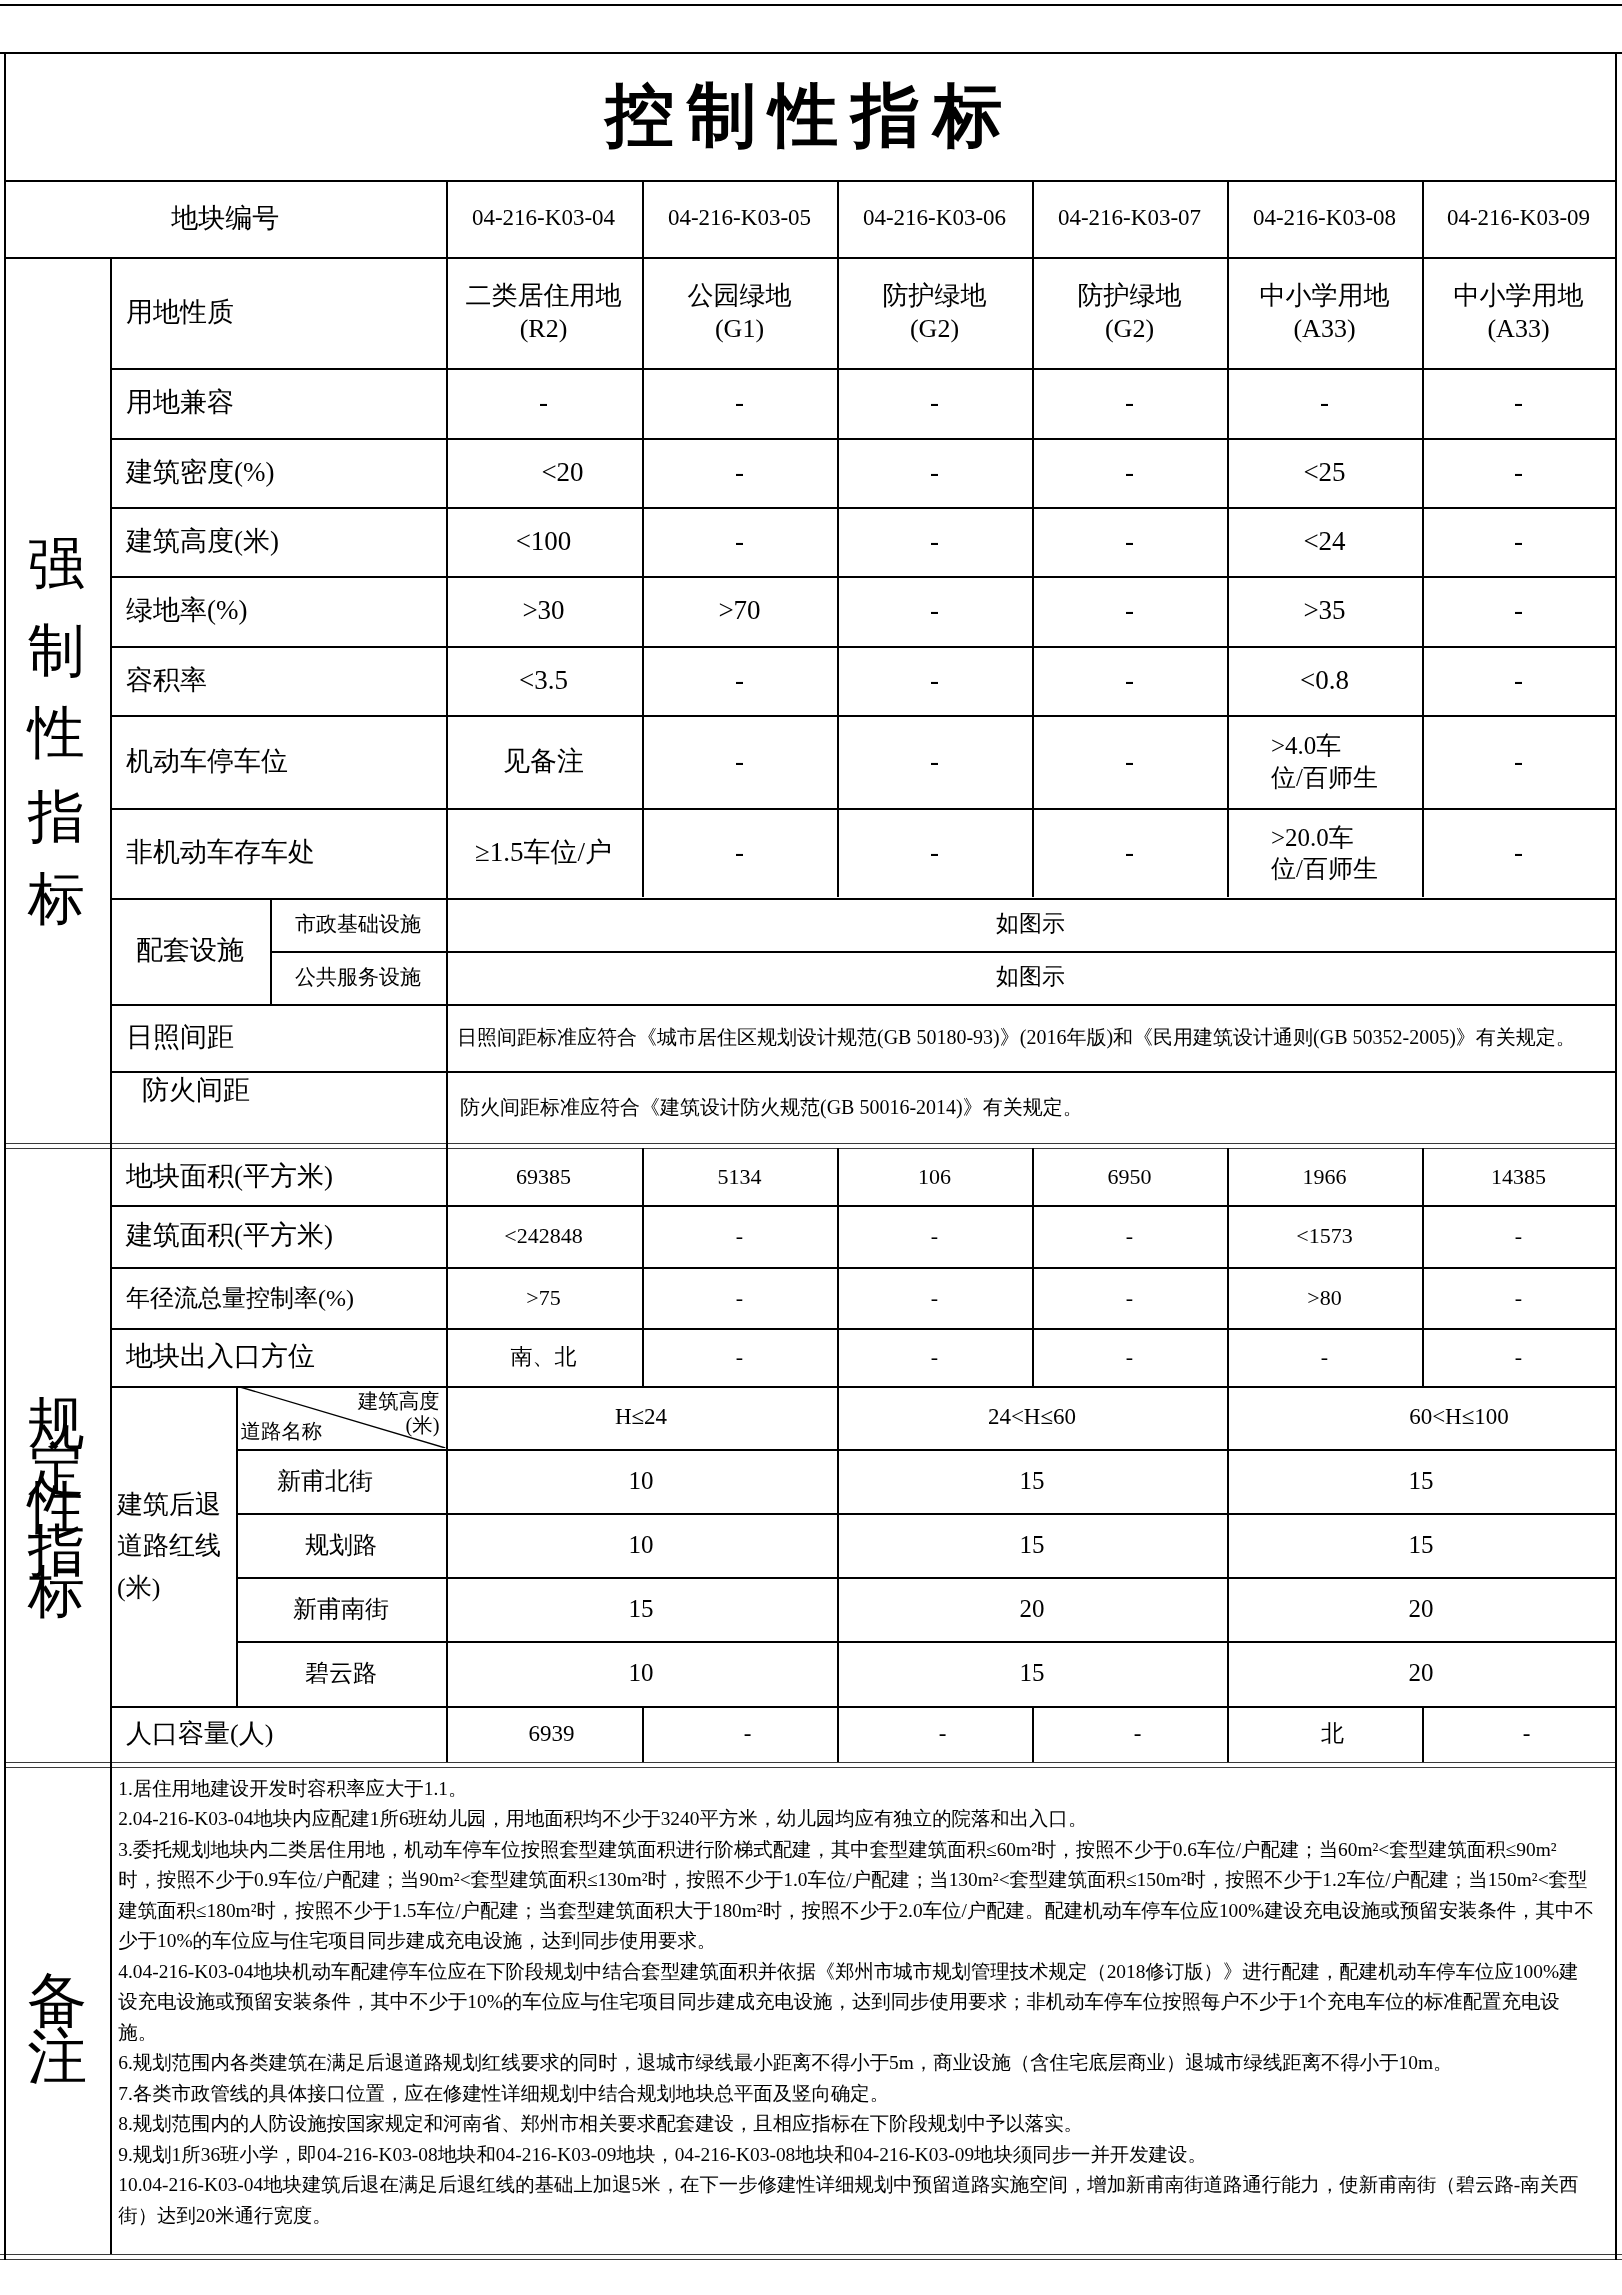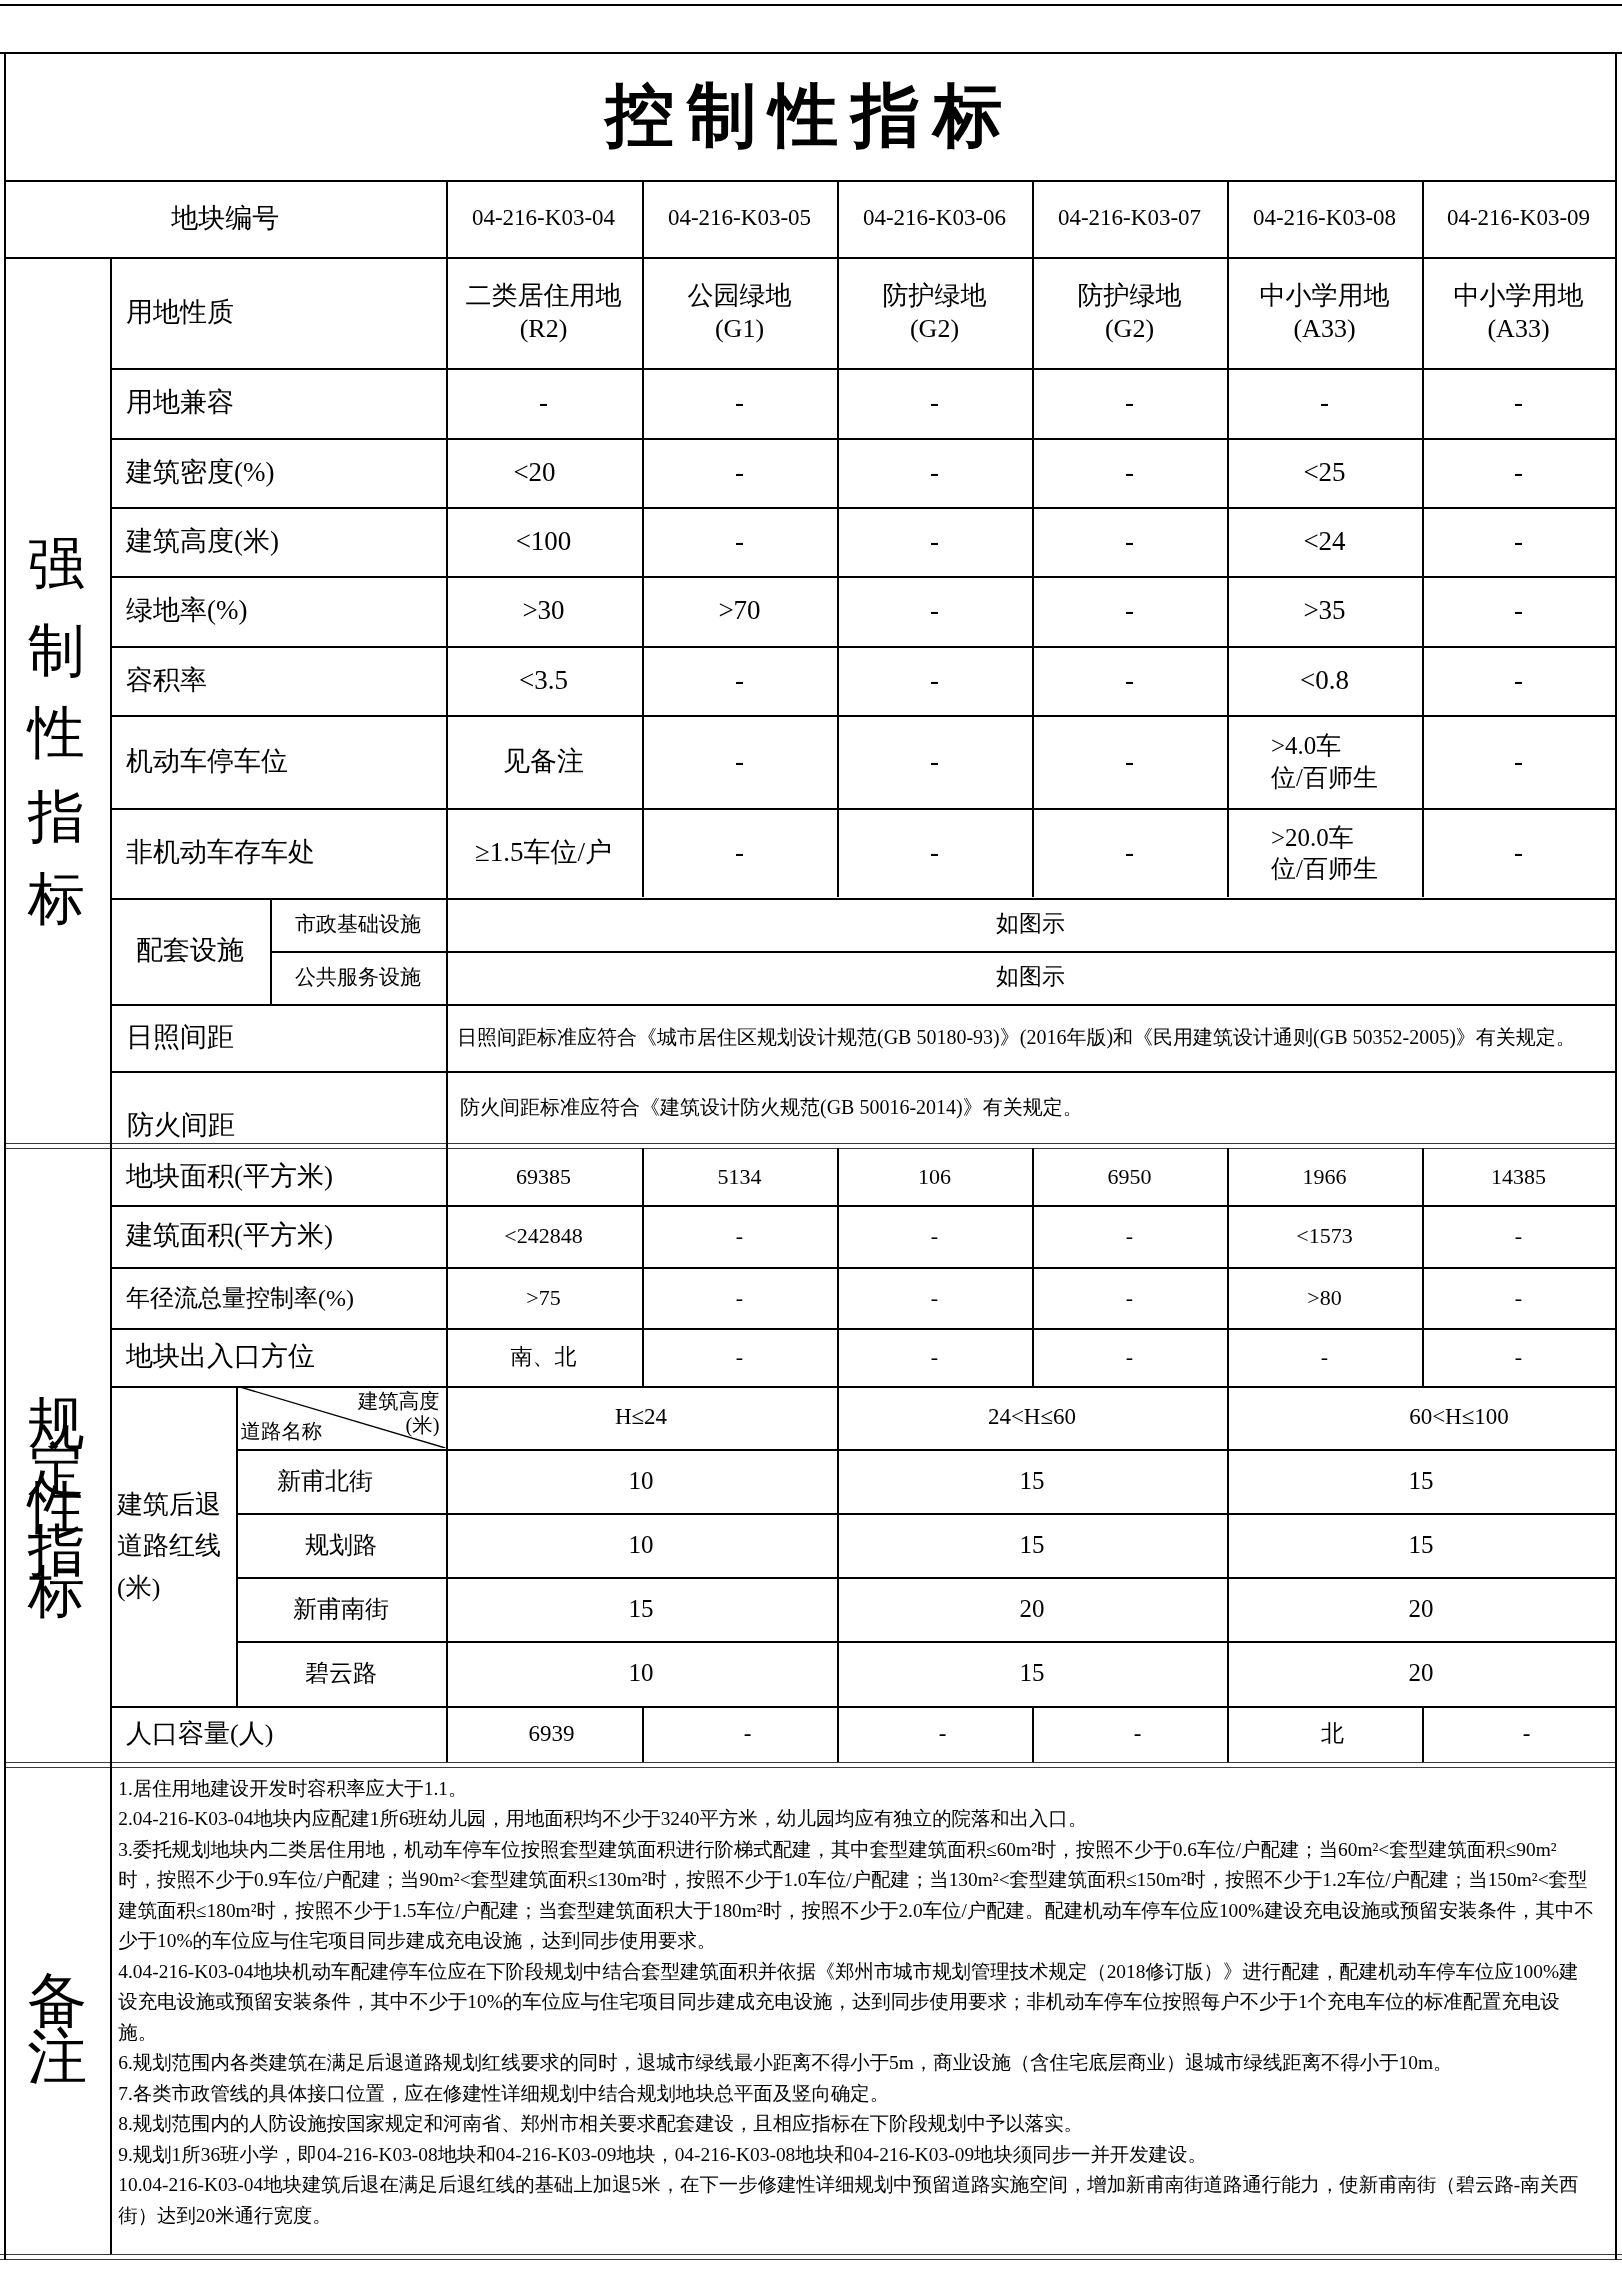--- a/index.html
+++ b/index.html
@@ -150,21 +150,21 @@
 
   <div class="cell left f-rowlabel" style="left:110px;top:368px;width:336px;height:69px;padding-left:16px">用地兼容</div>
   <div class="cell f-val" style="left:446px;top:368px;width:195px;height:69px">-</div>
   <div class="cell f-val" style="left:642px;top:368px;width:195px;height:69px">-</div>
   <div class="cell f-val" style="left:837px;top:368px;width:195px;height:69px">-</div>
   <div class="cell f-val" style="left:1032px;top:368px;width:195px;height:69px">-</div>
   <div class="cell f-val" style="left:1227px;top:368px;width:195px;height:69px">-</div>
   <div class="cell f-val" style="left:1422px;top:368px;width:193px;height:69px">-</div>
 
   <div class="cell left f-rowlabel" style="left:110px;top:438px;width:336px;height:69px;padding-left:16px">建筑密度(%)</div>
-  <div class="cell f-val" style="left:438px;top:438px;width:193px;height:69px">&lt;20</div>
+  <div class="cell f-val" style="left:466px;top:438px;width:193px;height:69px">&lt;20</div>
   <div class="cell f-val" style="left:642px;top:438px;width:195px;height:69px">-</div>
   <div class="cell f-val" style="left:837px;top:438px;width:195px;height:69px">-</div>
   <div class="cell f-val" style="left:1032px;top:438px;width:195px;height:69px">-</div>
   <div class="cell f-val" style="left:1227px;top:438px;width:195px;height:69px">&lt;25</div>
   <div class="cell f-val" style="left:1422px;top:438px;width:193px;height:69px">-</div>
 
   <div class="cell left f-rowlabel" style="left:110px;top:507px;width:336px;height:69px;padding-left:16px">建筑高度(米)</div>
   <div class="cell f-val" style="left:446px;top:507px;width:195px;height:69px">&lt;100</div>
   <div class="cell f-val" style="left:642px;top:507px;width:195px;height:69px">-</div>
   <div class="cell f-val" style="left:837px;top:507px;width:195px;height:69px">-</div>
@@ -215,21 +215,21 @@
   <div class="cell f-val" style="left:1422px;top:808px;width:193px;height:90px">-</div>
 
   <div class="cell f-rowlabel" style="left:110px;top:898px;width:160px;height:106px">配套设施</div>
   <div class="cell f-sub" style="left:270px;top:898px;width:176px;height:53px">市政基础设施</div>
   <div class="cell" style="left:446px;top:898px;width:1169px;height:53px;font-size:23px">如图示</div>
   <div class="cell f-sub" style="left:270px;top:951px;width:176px;height:53px">公共服务设施</div>
   <div class="cell" style="left:446px;top:951px;width:1169px;height:53px;font-size:23px">如图示</div>
 
   <div class="cell left f-rowlabel" style="left:110px;top:1004px;width:336px;height:67px;padding-left:16px">日照间距</div>
   <div class="cell left f-long" style="left:446px;top:1004px;width:1169px;height:67px;padding-left:11px">日照间距标准应符合《城市居住区规划设计规范(GB 50180-93)》(2016年版)和《民用建筑设计通则(GB 50352-2005)》有关规定。</div>
-  <div class="cell left f-rowlabel" style="left:110px;top:1090px;width:336px;height:72px;padding-left:17px">防火间距</div>
+  <div class="cell left f-rowlabel" style="left:110px;top:1055px;width:336px;height:72px;padding-left:32px">防火间距</div>
   <div class="cell left f-long" style="left:446px;top:1071px;width:1169px;height:72px;padding-left:14px">防火间距标准应符合《建筑设计防火规范(GB 50016-2014)》有关规定。</div>
 
   <div class="cell left f-rowlabel" style="left:110px;top:1148px;width:336px;height:57px;padding-left:16px">地块面积(平方米)</div>
   <div class="cell f-reg" style="left:446px;top:1148px;width:195px;height:57px">69385</div>
   <div class="cell f-reg" style="left:642px;top:1148px;width:195px;height:57px">5134</div>
   <div class="cell f-reg" style="left:837px;top:1148px;width:195px;height:57px">106</div>
   <div class="cell f-reg" style="left:1032px;top:1148px;width:195px;height:57px">6950</div>
   <div class="cell f-reg" style="left:1227px;top:1148px;width:195px;height:57px">1966</div>
   <div class="cell f-reg" style="left:1422px;top:1148px;width:193px;height:57px">14385</div>
 

